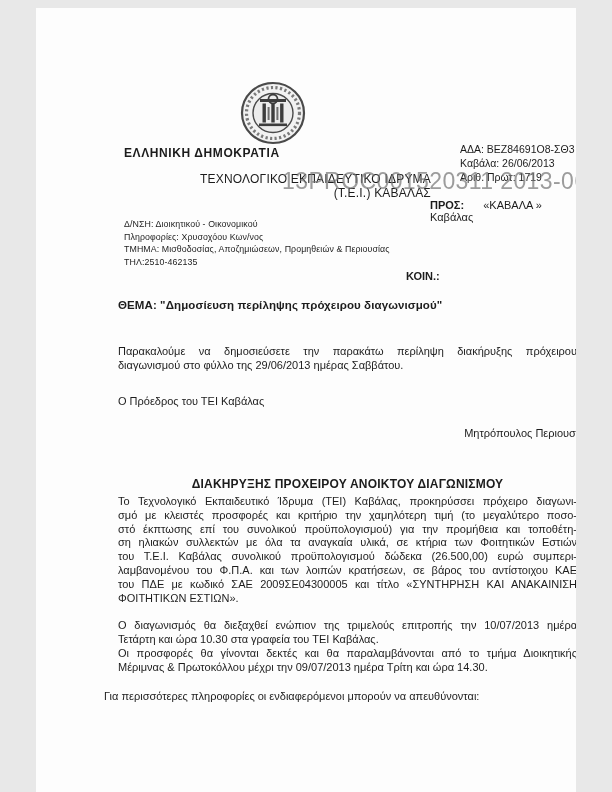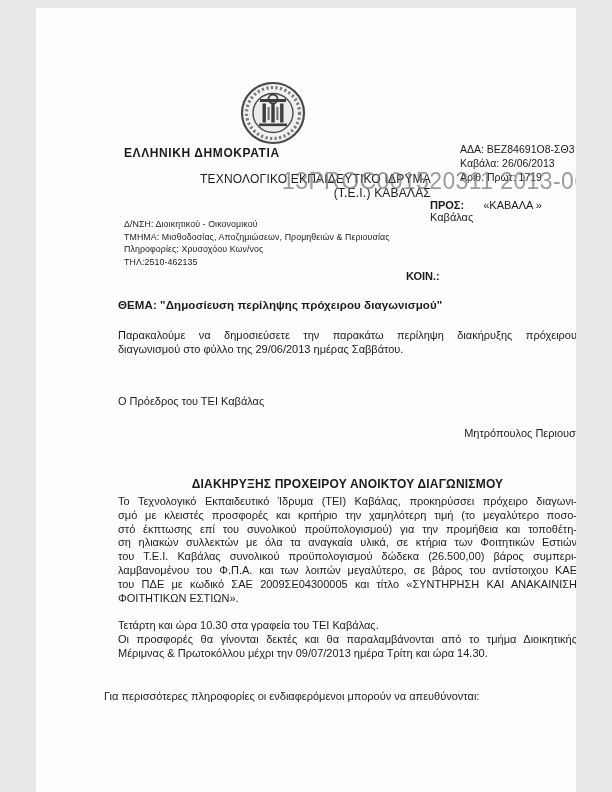--- a/index.html
+++ b/index.html
@@ -44,21 +44,21 @@
   .pros-value { margin-left: 16px; }
 
   .sender-details {
     left: 88px; top: 210px;
     font-size: 8.8px; line-height: 12.6px; letter-spacing: 0.1px;
   }
   .koin { left: 370px; top: 262px; font-size: 11px; font-weight: bold; }
 
   .subject { left: 82px; top: 291px; font-size: 11.5px; font-weight: bold; letter-spacing: 0.1px; }
 
-  .request { left: 82px; top: 320px; width: 459px; font-size: 11px; line-height: 14px; }
+  .request { left: 82px; top: 336px; width: 459px; font-size: 11px; line-height: 14px; }
 
   .sig-title { left: 82px; top: 387px; width: 476px; font-size: 11px; }
   .sig-name  { left: 82px; top: 419px; width: 472px; text-align: right; font-size: 11px; }
 
   .sum-title1 { left: 82px; top: 444px; width: 459px; text-align: center; font-size: 11.5px; font-weight: bold; }
   .sum-title2 { left: 82px; top: 469px; width: 459px; text-align: center; font-size: 12px; font-weight: bold; letter-spacing: 0.2px; }
 
   .sum-body { left: 82px; top: 487px; width: 459px; font-size: 11px; line-height: 13.8px; }
   .schedule { left: 82px; top: 611px; width: 459px; font-size: 11px; line-height: 13.9px; }
   .info-line { left: 68px; top: 682px; width: 459px; font-size: 11px; }
@@ -102,22 +102,22 @@
 
   <div class="abs watermark">13PROC001520311 2013-06-27</div>
 
   <div class="abs pros-row">
     <span class="pros-label">ΠΡΟΣ:</span>
     <span class="pros-value">«ΚΑΒΑΛΑ » Καβάλας</span>
   </div>
 
   <div class="abs sender-details">
     <div class="line">Δ/ΝΣΗ: Διοικητικού - Οικονομικού</div>
+    <div class="line">Πληροφορίες: Χρυσοχόου Κων/νος</div>
     <div class="line">ΤΜΗΜΑ: Μισθοδοσίας, Αποζημιώσεων, Προμηθειών &amp; Περιουσίας</div>
-    <div class="line">Πληροφορίες: Χρυσοχόου Κων/νος</div>
     <div class="line">ΤΗΛ:2510-462135</div>
   </div>
 
   <div class="abs koin">ΚΟΙΝ.:</div>
 
   <div class="abs subject">ΘΕΜΑ: "Δημοσίευση περίληψης πρόχειρου διαγωνισμού"</div>
 
   <div class="abs request">
     <div class="line jline">Παρακαλούμε να δημοσιεύσετε την παρακάτω περίληψη διακήρυξης πρόχειρου</div>
     <div class="line">διαγωνισμού στο φύλλο της 29/06/2013 ημέρας Σαββάτου.</div>
@@ -126,27 +126,28 @@
   <div class="abs sig-title">Ο Πρόεδρος του ΤΕΙ Καβάλας</div>
   <div class="abs sig-name">Μητρόπουλος Περιουσίας</div>
 
   <div class="abs sum-title2">ΔΙΑΚΗΡΥΞΗΣ ΠΡΟΧΕΙΡΟΥ ΑΝΟΙΚΤΟΥ ΔΙΑΓΩΝΙΣΜΟΥ</div>
 
   <div class="abs sum-body">
     <div class="line jline">Το Τεχνολογικό Εκπαιδευτικό Ίδρυμα (ΤΕΙ) Καβάλας, προκηρύσσει πρόχειρο διαγωνι-</div>
     <div class="line jline">σμό με κλειστές προσφορές και κριτήριο την χαμηλότερη τιμή (το μεγαλύτερο ποσο-</div>
     <div class="line jline">στό έκπτωσης επί του συνολικού προϋπολογισμού) για την προμήθεια και τοποθέτη-</div>
     <div class="line jline">ση ηλιακών συλλεκτών με όλα τα αναγκαία υλικά, σε κτήρια των Φοιτητικών Εστιών</div>
-    <div class="line jline">του Τ.Ε.Ι. Καβάλας συνολικού προϋπολογισμού δώδεκα (26.500,00) βάρος συμπερι-</div>
-    <div class="line jline">λαμβανομένου του Φ.Π.Α. και των λοιπών μεγαλύτερο, σε βάρος του αντίστοιχου ΚΑΕ</div>
+    <div class="line jline">του Τ.Ε.Ι. Καβάλας συνολικού προϋπολογισμού δώδεκα (26.500,00) ευρώ συμπερι-</div>
+    <div class="line jline">λαμβανομένου του Φ.Π.Α. και των λοιπών κρατήσεων, σε βάρος του αντίστοιχου ΚΑΕ</div>
     <div class="line jline">του ΠΔΕ με κωδικό ΣΑΕ 2009ΣΕ04300005 και τίτλο «ΣΥΝΤΗΡΗΣΗ ΚΑΙ ΑΝΑΚΑΙΝΙΣΗ</div>
     <div class="line">ΦΟΙΤΗΤΙΚΩΝ ΕΣΤΙΩΝ».</div>
   </div>
 
   <div class="abs schedule">
+    <div class="line jline">Ο διαγωνισμός θα διεξαχθεί ενώπιον της τριμελούς επιτροπής την 10/07/2013 ημέρα</div>
     <div class="line">Τετάρτη και ώρα 10.30 στα γραφεία του ΤΕΙ Καβάλας.</div>
     <div class="line jline">Οι προσφορές θα γίνονται δεκτές και θα παραλαμβάνονται από το τμήμα Διοικητικής</div>
     <div class="line">Μέριμνας &amp; Πρωτοκόλλου μέχρι την 09/07/2013 ημέρα Τρίτη και ώρα 14.30.</div>
   </div>
 
   <div class="abs info-line">Για περισσότερες πληροφορίες οι ενδιαφερόμενοι μπορούν να απευθύνονται:</div>
 
 </div>
 
 </body></html>

